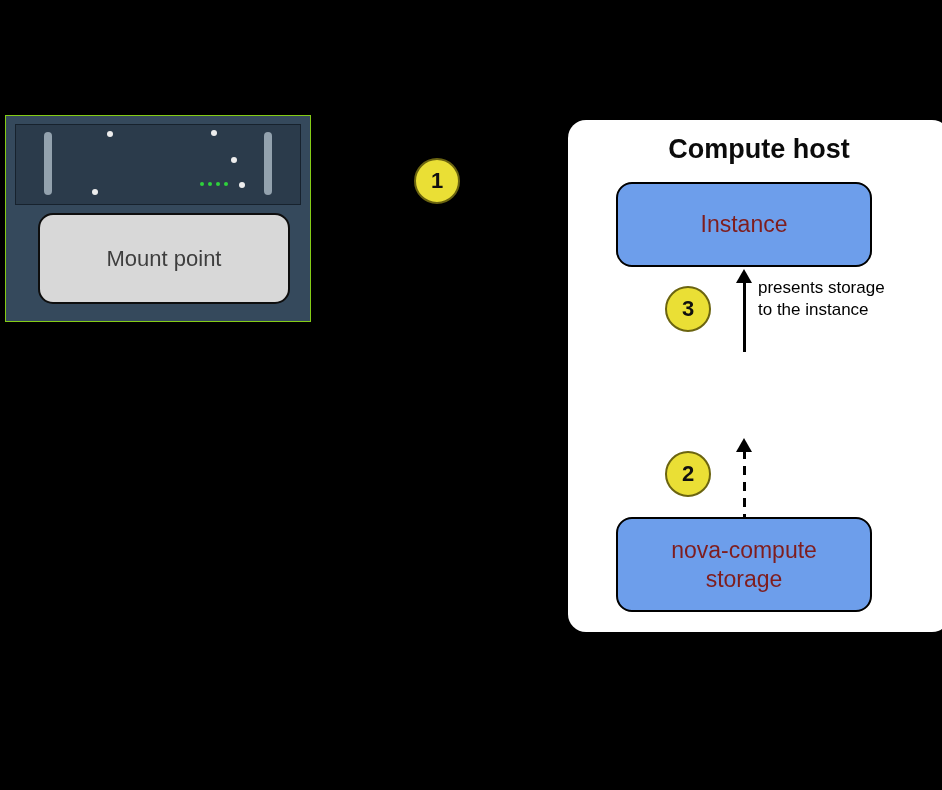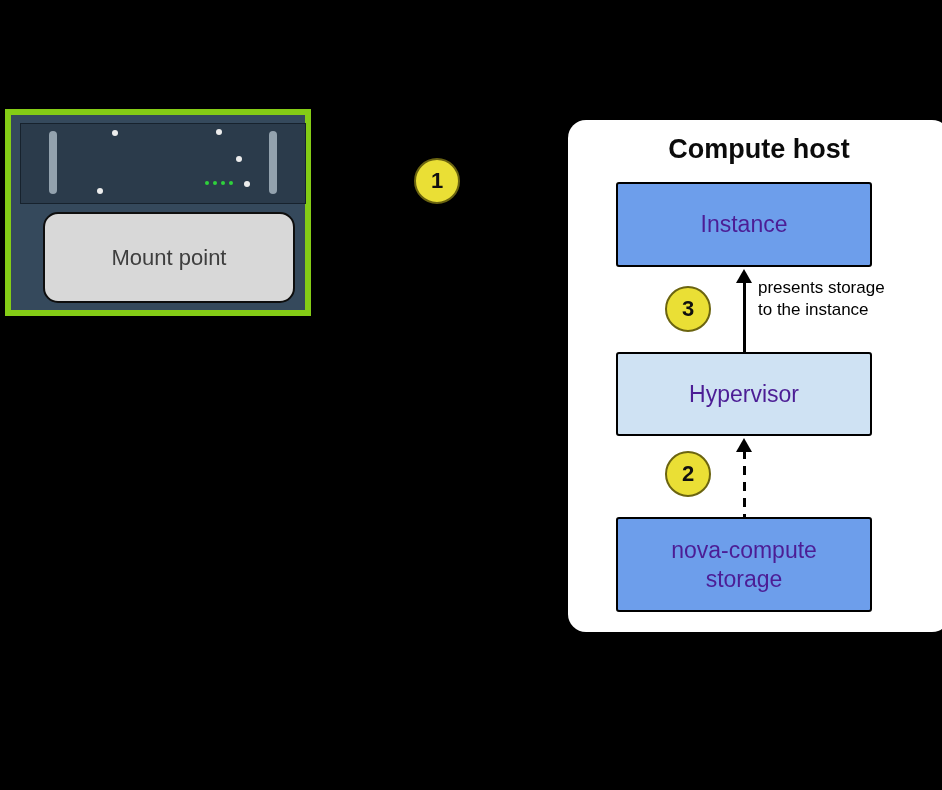--- a/index.html
+++ b/index.html
@@ -12,24 +12,24 @@
     width: 942px;
     height: 790px;
     background: var(--background, #000);
     overflow: hidden;
     font-family: "Liberation Sans", sans-serif;
   }
 
   
   .storage {
     position: absolute;
-    left: 5px; top: 109px;
+    left: 5px; top: 115px;
     width: 306px; height: 207px;
     background: var(--storage-body, #35495c);
-    border: 6px solid #84cc16;
+    border: 1px solid #84cc16;
     box-sizing: border-box;
   }
   .bezel {
     position: absolute;
     left: 9px; top: 8px;
     width: 286px; height: 81px;
     background: var(--storage-bezel, #2b3b4b);
     border: 1px solid #17222d;
     box-sizing: border-box;
   }
@@ -95,27 +95,27 @@
     text-align: center;
     font-size: 27px;
     font-weight: 700;
     color: #0b0b0b;
   }
   .box {
     position: absolute;
     left: 48px;
     width: 256px;
     border: 2.5px solid #000;
-    border-radius: 3px;
+    border-radius: 16px;
     display: flex;
     flex-direction: column;
     align-items: center;
     justify-content: center;
     font-size: 23px;
-    color: #4c1d95;
+    color: #7f1d1d;
     text-align: center;
     box-sizing: border-box;
   }
   .blue      { background: var(--box-blue, #6d9eeb); }
   .lightblue { background: var(--box-light-blue, #cfe2f3); }
   .instance   { top: 62px;  height: 85px; }
   .hypervisor { top: 232px; height: 84px; }
   .nova       { top: 397px; height: 95px; line-height: 1.22; }
   .nova .line { display: block; }
 
@@ -211,23 +211,20 @@
     <div class="arrow solid a3">
       <div class="head"></div>
       <div class="shaft"></div>
     </div>
 
     <div class="annotation">
       <span>presents storage</span>
       <span>to the instance</span>
     </div>
 
-    <div class="box lightblue hypervisor">
-      <span>Hypervisor</span>
-    </div>
 
     <div class="arrow dashed a2">
       <div class="head"></div>
       <div class="shaft"></div>
     </div>
 
     <div class="box blue nova">
       <span class="line">nova-compute</span>
       <span class="line">storage</span>
     </div>

